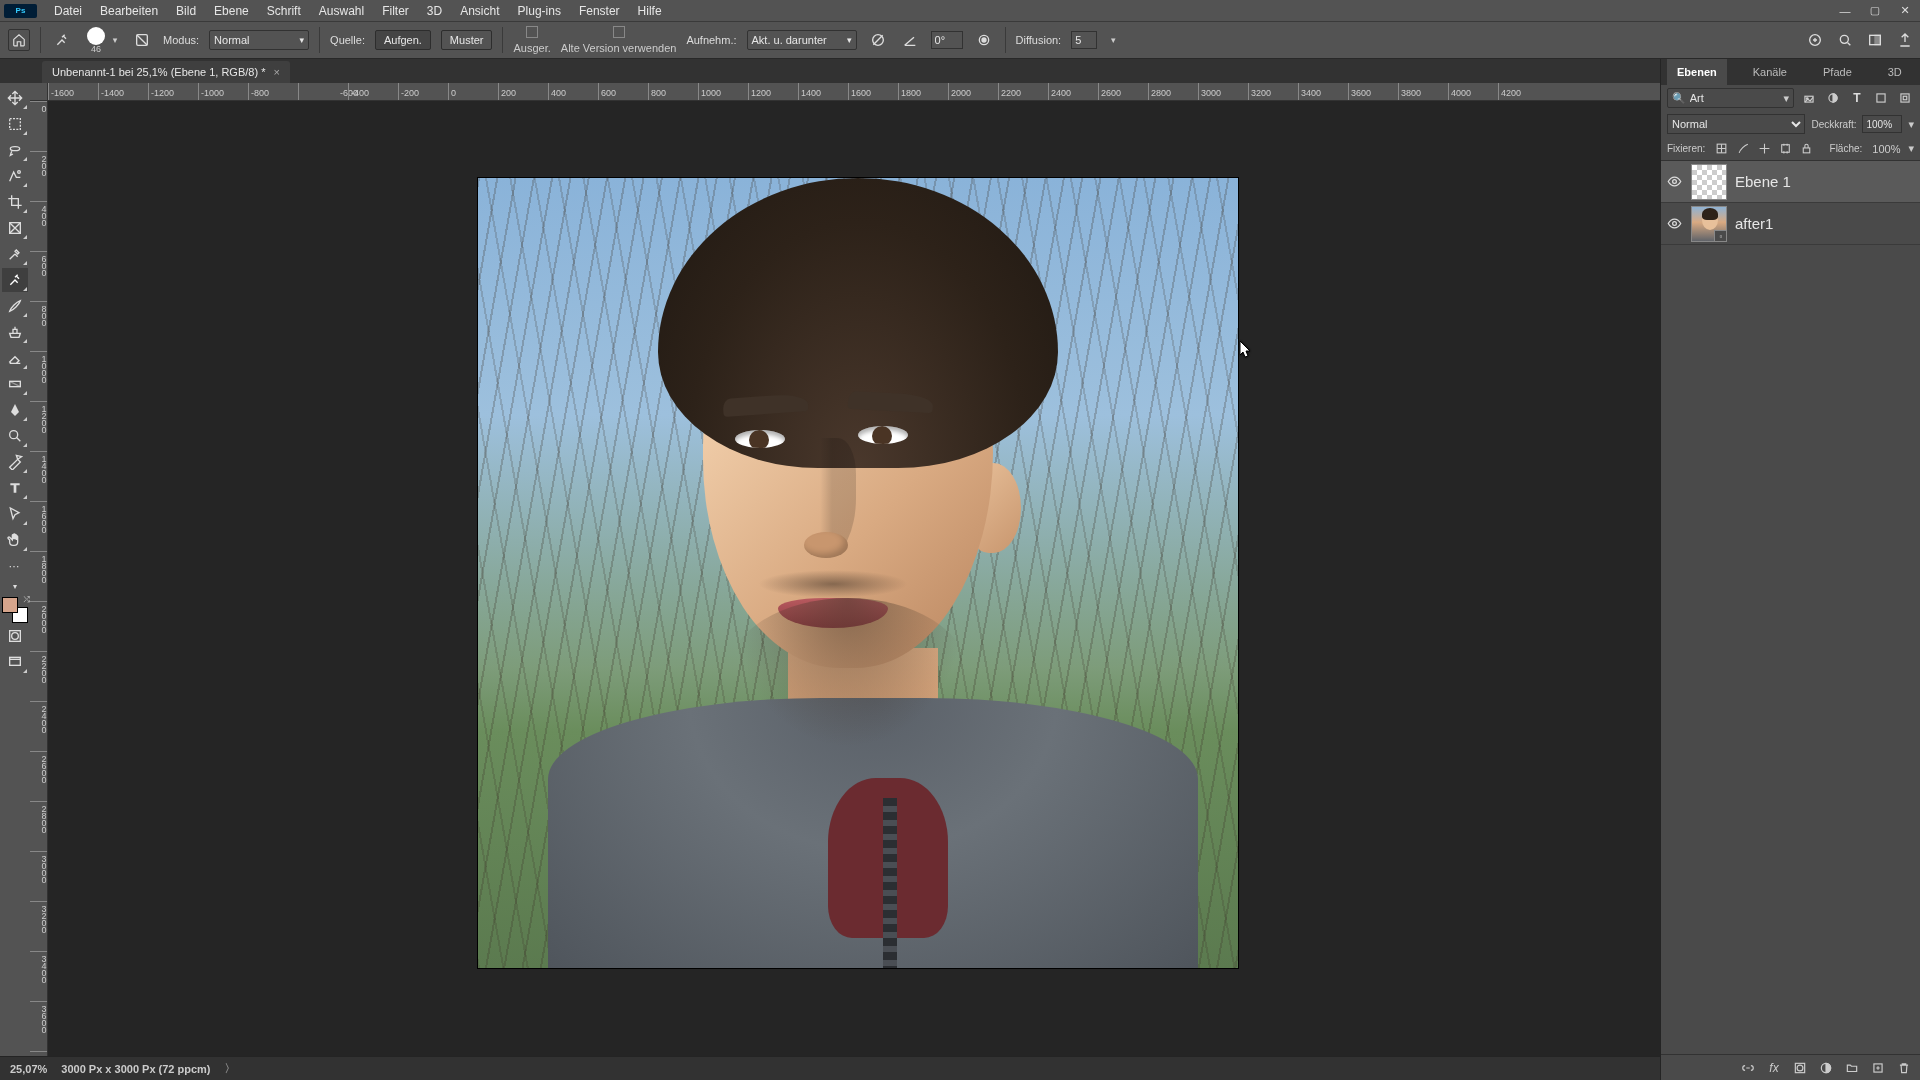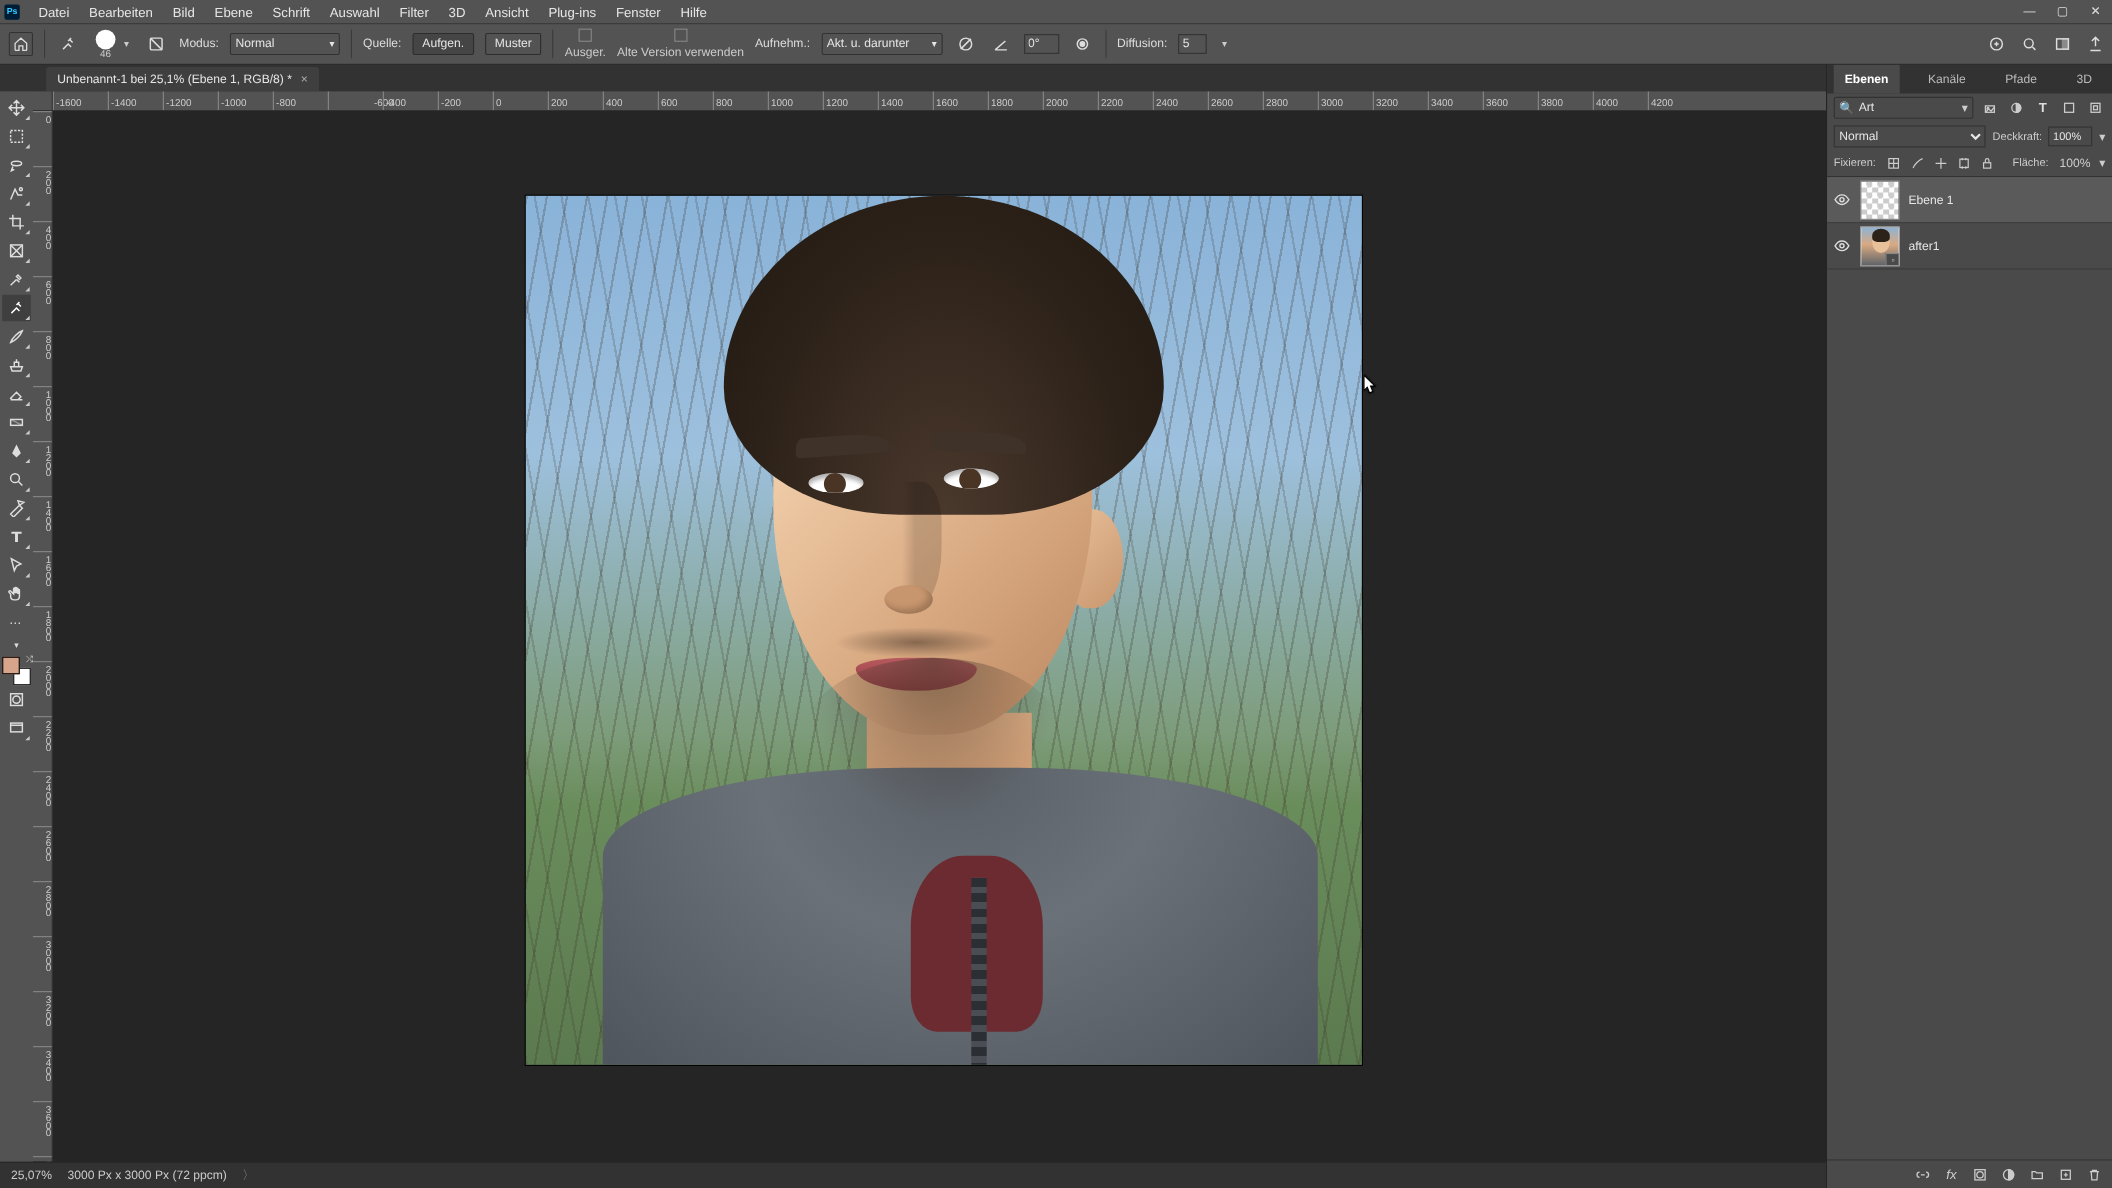--- a/index.html
+++ b/index.html
@@ -1,20 +1,20 @@
 <!DOCTYPE html>
 <html><head>
 <meta charset="utf-8">
 <style>
 * { margin: 0; padding: 0; box-sizing: border-box; font-family: "Segoe UI", Tahoma, sans-serif; user-select: none; }
 body { width: 1920px; height: 1080px; background: #323232; color: #ccc; font-size: 11px; overflow: hidden; position: relative; }
 
 
 .menubar { height: 21px; background: #535353; display: flex; align-items: center; padding-left: 4px; position: relative; }
-.menubar .logo { width: 14px; height: 14px; background: #001d36; border-radius: 2px; display: flex; align-items: center; justify-content: center; margin-right: 8px; color:#3cf; font-size:8px; font-weight:bold;}
+.menubar .logo { width: 33px; height: 14px; background: #001d36; border-radius: 2px; display: flex; align-items: center; justify-content: center; margin-right: 8px; color:#3cf; font-size:8px; font-weight:bold;}
 .menubar .mi { padding: 0 9px; color: #e6e6e6; font-size: 12px; cursor: default; }
 .winctrl { position: absolute; right: 0; top: 0; height: 21px; display: flex; }
 .winctrl div { width: 30px; display: flex; align-items: center; justify-content: center; color: #ddd; font-size: 11px; }
 
 
 .optbar { height: 38px; background: #535353; border-top: 1px solid #3a3a3a; border-bottom: 1px solid #282828; display: flex; align-items: center; padding: 0 8px; gap: 10px; position: relative; }
 .optbar .home-btn { width: 22px; height: 22px; display:flex; align-items:center; justify-content:center; background:#535353; border:1px solid #323232; border-radius:2px; }
 .optbar .sep { width: 1px; height: 26px; background: #3a3a3a; }
 .optbar .tool-ico { width: 22px; height: 22px; display:flex; align-items:center; justify-content:center; }
 .optbar .brush-preview { display:flex; align-items:center; }
@@ -108,27 +108,27 @@
 .layers { flex:1; overflow:auto; background:#4a4a4a;}
 .layer { display:flex; align-items:center; height:42px; border-bottom:1px solid #3a3a3a; padding:0 4px; gap:8px;}
 .layer.selected { background:#5a5a5a;}
 .layer .eye { position:static; width:18px; height:18px; background:none; border-radius:0; box-shadow:none; display:flex; align-items:center; justify-content:center; color:#ddd;}
 .layer .eye::after{content:none;}
 .layer .thumb { width:36px; height:36px; border:1px solid #888; background:#fff; position:relative;}
 .layer .thumb.checker { background: repeating-conic-gradient(#ccc 0 25%, #fff 0 50%) 0 0/10px 10px;}
 .layer .thumb.img { 
   display:flex; align-items:center; justify-content:center; overflow:hidden;
 }
-.layer .lname { color:#e6e6e6; font-size:11px;}
+.layer .lname { color:#e6e6e6; font-size:15px;}
 
 .layer-footer { height:26px; background:#4a4a4a; border-top:1px solid #323232; display:flex; align-items:center; justify-content:flex-end; gap:10px; padding:0 8px;}
 .layer-footer .fico { width:16px; height:16px; display:flex; align-items:center; justify-content:center; color:#ccc;}
 
 
-.status { position:absolute; left:0; right:260px; bottom:0; height:24px; background:#323232; border-top:1px solid #242424; display:flex; align-items:center; padding:0 10px; gap:14px; color:#ccc; font-size:11px;}
+.status { position:absolute; left:0; right:260px; bottom:0; height:24px; background:#323232; border-top:1px solid #242424; display:flex; align-items:center; padding:0 10px; gap:14px; color:#ccc; font-size:11px;font-weight:bold;}
 .status .chev { color:#888;}
 
 .cursor-ptr { position:absolute; left:1240px; top:341px; width:12px; height:18px; z-index:50; pointer-events:none;}
 .cursor-ptr svg { filter: drop-shadow(0 0 1px #000);}
 
 .tri { position:absolute; right:1px; bottom:1px; width:0; height:0; border-left:4px solid transparent; border-bottom:4px solid #ccc;}
 </style>
 </head>
 <body>
 

